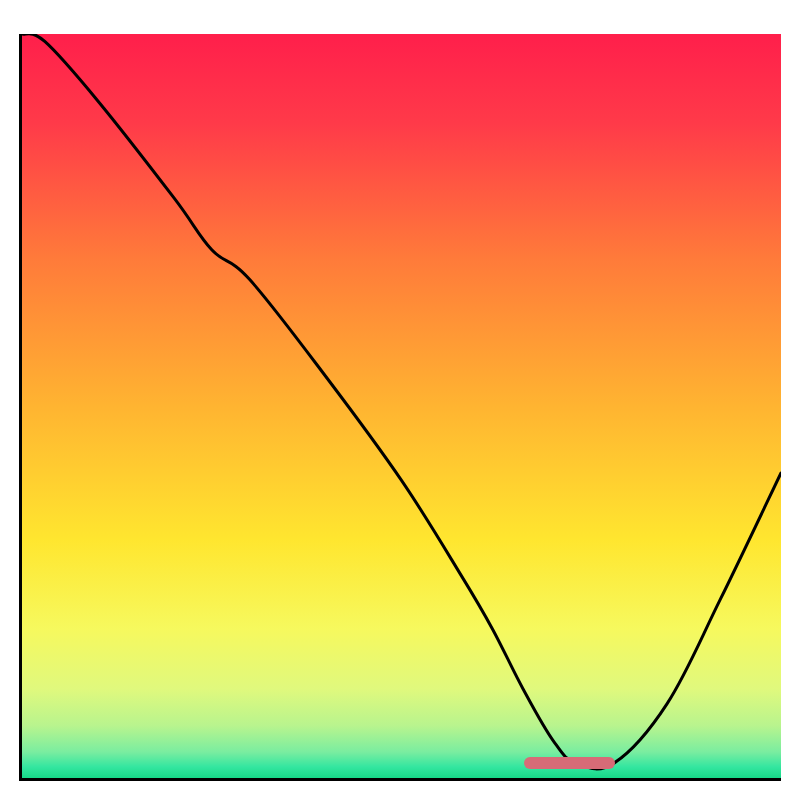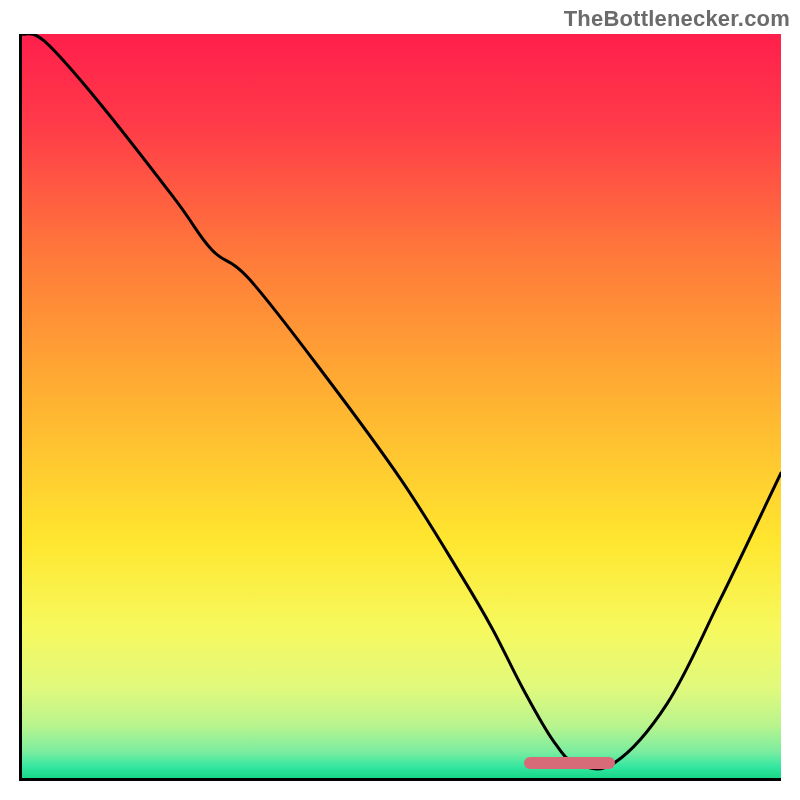--- a/index.html
+++ b/index.html
@@ -60,21 +60,20 @@
     position: absolute;
     height: 12px;
     border-radius: 6px;
     background: #d76b77;
   }
 </style>
 </head>
 <body>
 
 <div class="container">
-  <div class="attribution">TheBottlenecker.com</div>
 
   <div class="plot-frame">
     <div class="plot-inner">
       <svg class="gradient" viewBox="0 0 760 744" preserveAspectRatio="none">
         <defs>
           <linearGradient id="bgGrad" x1="0" y1="0" x2="0" y2="1">
               <stop offset="0%" stop-color="#ff1f4b"></stop>
               <stop offset="12%" stop-color="#ff3a49"></stop>
               <stop offset="30%" stop-color="#ff7a3a"></stop>
               <stop offset="50%" stop-color="#ffb431"></stop>

